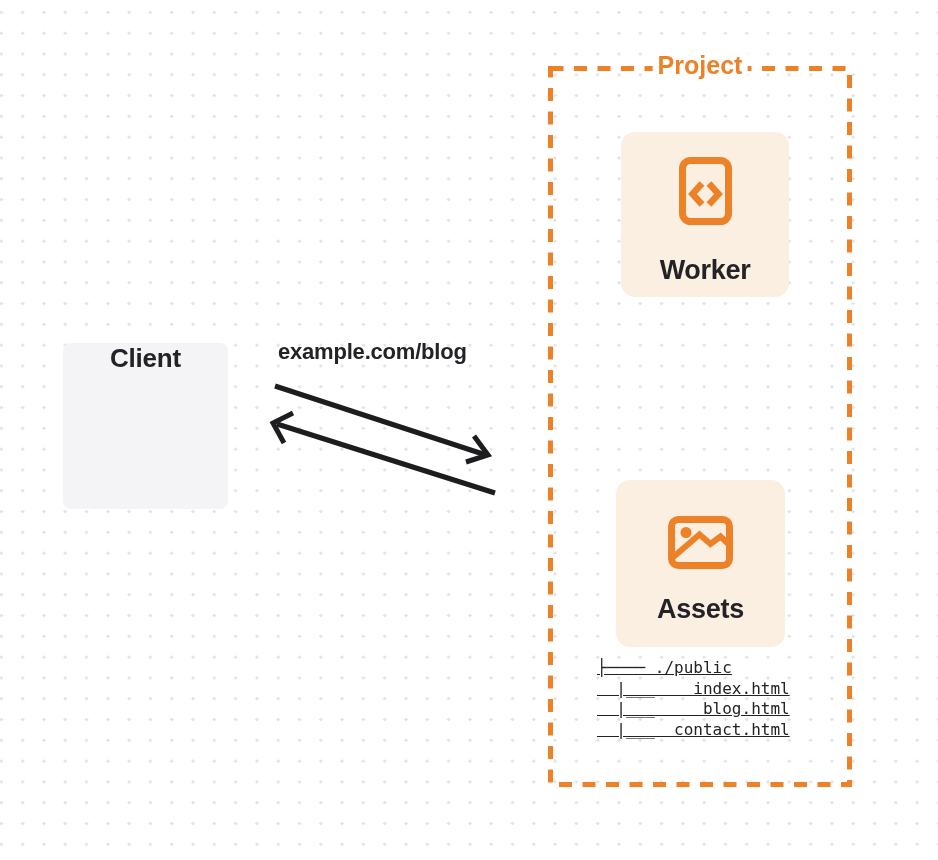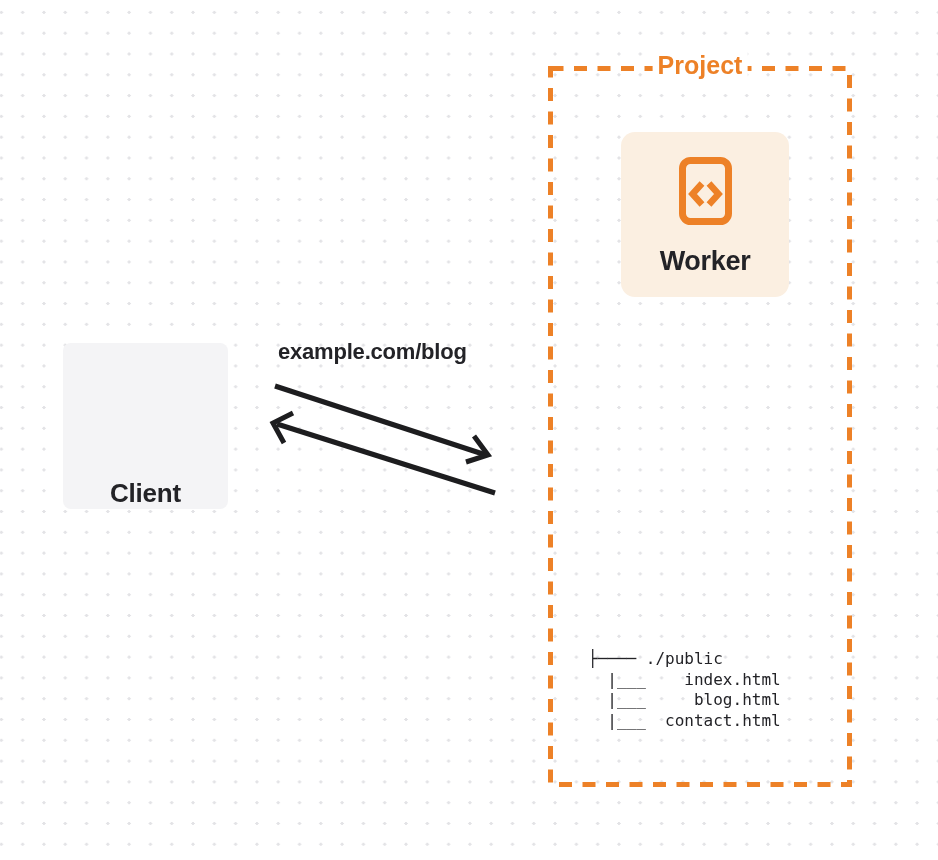--- a/index.html
+++ b/index.html
@@ -13,21 +13,21 @@
     background-position:12px 2px;
     font-family:"Liberation Sans", sans-serif;
   }
 
   
   .client-box{
     position:absolute;left:63px;top:343px;
     width:165px;height:166px;
     background:var(--client-bg,#F4F4F6);
     border-radius:8px;
-    display:flex;align-items:flex-end;justify-content:center;
+    display:flex;align-items:flex-start;justify-content:center;
   }
   .client-label{
     font-size:26px;font-weight:700;color:var(--text-dark,#232327);
     letter-spacing:-0.2px;
   }
 
   
   .request-label{
     position:absolute;left:278px;top:339px;
     font-size:22px;font-weight:700;color:var(--text-dark,#232327);
@@ -56,31 +56,32 @@
     background:var(--card-bg,#FBEFE1);
     border-radius:14px;
     display:flex;flex-direction:column;align-items:center;
   }
   .worker-card{left:73px;top:66px;width:168px;height:165px;padding-top:25px;}
   .assets-card{left:68px;top:414px;width:169px;height:167px;padding-top:36px;}
   .card-label{
     font-size:27px;font-weight:700;color:var(--text-dark,#232327);
     letter-spacing:-0.3px;
   }
-  .worker-card .card-label{margin-top:21px;}
+  .worker-card .card-label{margin-top:30px;}
   .assets-card .card-label{margin-top:25px;}
   .icon-stroke{stroke:var(--accent-orange,#ED8127);fill:none;}
   .icon-fill{fill:var(--accent-orange,#ED8127);}
 
   
   .file-tree{
-    position:absolute;left:588px;top:649px;margin:0;
+    position:absolute;left:588px;top:649px;margin:9px;
     font-family:"DejaVu Sans Mono","Liberation Mono",monospace;
     font-size:16px;line-height:20.5px;
     color:var(--text-dark,#232327);
+    text-decoration:underline;
   }
 </style>
 </head>
 <body>
 
 <div class="page">
 
   <div class="client-box">
     <span class="client-label">Client</span>
   </div>
@@ -102,20 +103,28 @@
 
     <div class="card worker-card">
       <svg width="53" height="68" viewBox="0 0 53 68">
         <rect class="icon-stroke" x="3.5" y="3.5" width="46" height="61" rx="8" stroke-width="7"></rect>
         <path class="icon-stroke" d="M23 26.5 L13.5 37 L23 47.5" stroke-width="6.5"></path>
         <path class="icon-stroke" d="M30 26.5 L39.5 37 L30 47.5" stroke-width="6.5"></path>
       </svg>
       <span class="card-label">Worker</span>
     </div>
 
+    <div class="card assets-card">
+      <svg width="65" height="53" viewBox="0 0 65 53">
+        <rect class="icon-stroke" x="3.5" y="3.5" width="58" height="46" rx="7" stroke-width="7"></rect>
+        <circle class="icon-fill" cx="18" cy="16.5" r="5.5"></circle>
+        <path class="icon-stroke" d="M3 43 L31.5 18.5 L42.5 28 L52.5 20.5 L63 30.5" stroke-width="6"></path>
+      </svg>
+      <span class="card-label">Assets</span>
+    </div>
   </div>
 
   <pre class="file-tree">├──── ./public
   |___    index.html
   |___     blog.html
   |___  contact.html</pre>
 
 </div>
 
 </body></html>

